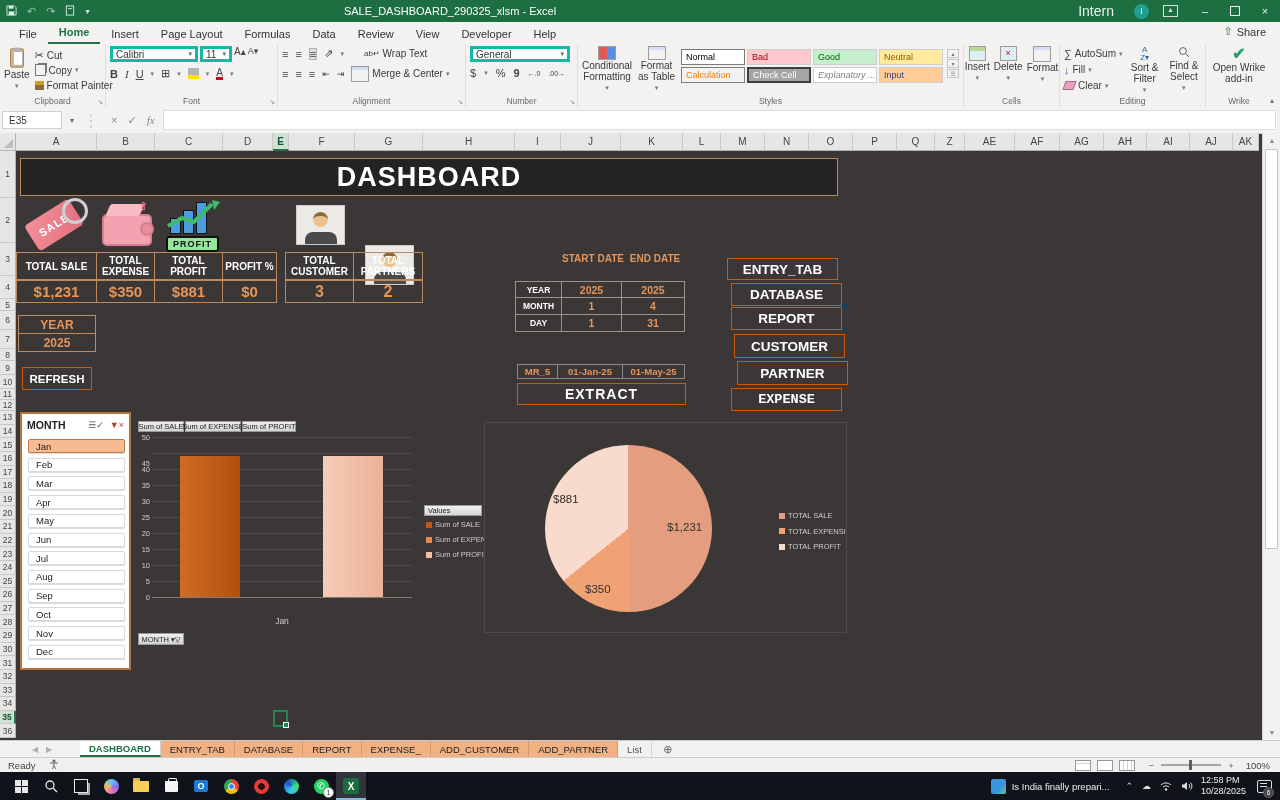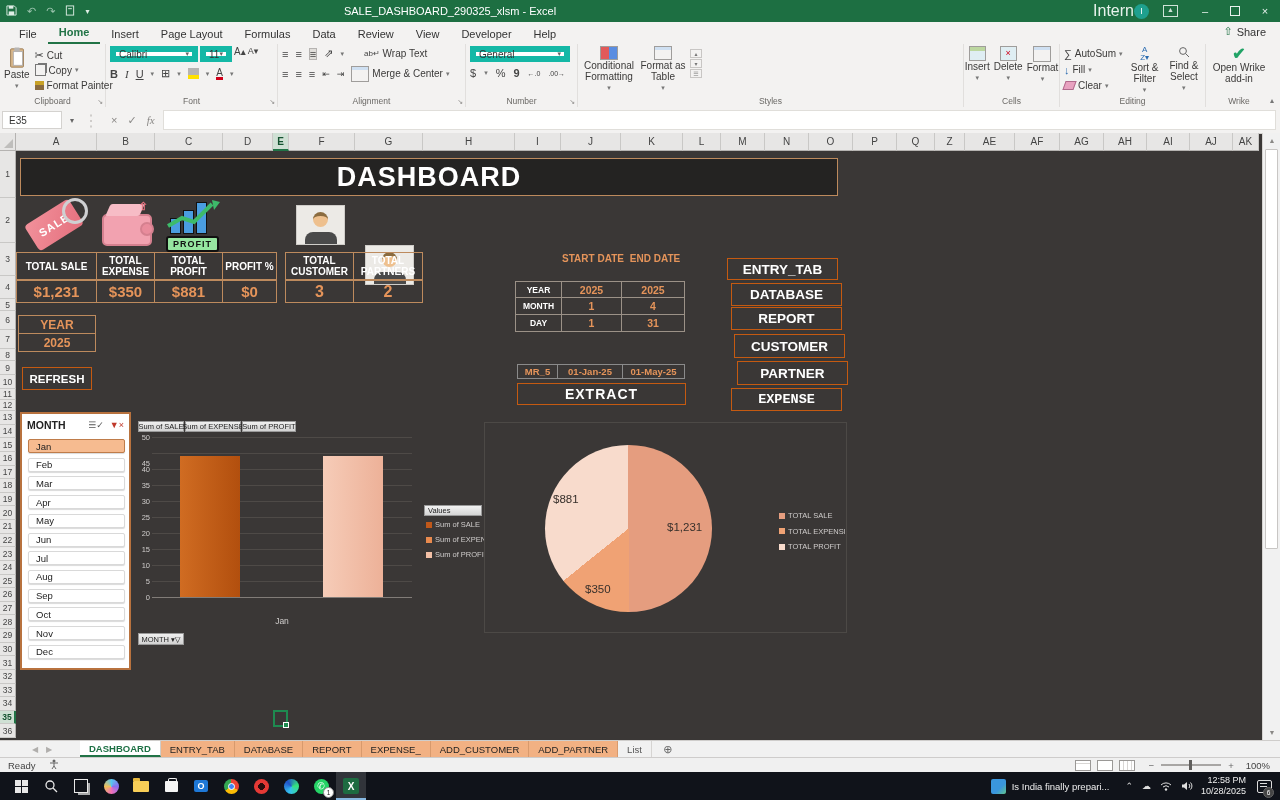--- a/index.html
+++ b/index.html
@@ -4,39 +4,39 @@
 <style>
   html,body{margin:0;padding:0;}
   body{width:1280px;height:800px;overflow:hidden;font-family:"Liberation Sans",sans-serif;background:#3a3736;position:relative;-webkit-font-smoothing:antialiased;}
   .abs{position:absolute;}
   
   #titlebar{position:absolute;top:0;left:0;width:1280px;height:22px;background:#1d6f42;color:#fff;}
   .qat{position:absolute;top:0;left:6px;height:22px;display:flex;align-items:center;gap:10px;font-size:11px;color:#dfeee6;}
   .title-center{position:absolute;top:0;left:240px;width:420px;height:22px;line-height:22px;text-align:center;font-size:11px;color:#ffffff;white-space:nowrap;}
   .search-pill{position:absolute;top:3px;left:525px;width:245px;height:16px;background:#7fae93;border-radius:2px;display:flex;align-items:center;gap:6px;padding-left:12px;font-size:10px;color:#123d26;}
   .tb-right{position:absolute;top:0;right:0;height:22px;display:flex;align-items:center;}
-  .tb-user{font-size:16px;color:#e8f2ec;margin-right:0;}
+  .tb-user{font-size:14px;color:#e8f2ec;margin-right:20px;}
   .tb-avatar{width:15px;height:15px;border-radius:50%;background:#1fa08e;color:#fff;font-size:9px;display:flex;align-items:center;justify-content:center;margin-right:14px;}
   .winbtn{width:30px;height:22px;display:flex;align-items:center;justify-content:center;color:#eaf2ee;font-size:11px;}
   .restore-sq{width:8px;height:8px;border:1px solid #eaf2ee;}
   .ribbon-opt{width:13px;height:10px;border:1px solid #cfe3d8;font-size:7px;line-height:8px;text-align:center;color:#cfe3d8;margin-right:12px;}
   
   #ribbon-tabs{position:absolute;top:22px;left:0;width:1280px;height:22px;background:#f3f2f1;display:flex;align-items:flex-end;padding-left:8px;box-sizing:border-box;}
   .rtab{font-size:11px;color:#333;padding:3px 11px 4px 11px;white-space:nowrap;}
   .rtab.active{color:#217346;font-weight:bold;border-bottom:2.5px solid #217346;}
   #share-btn{position:absolute;right:14px;top:25px;font-size:11px;color:#333;display:flex;align-items:center;gap:4px;}
   
   #ribbon-body{position:absolute;top:44px;left:0;width:1280px;height:63px;background:#f3f2f1;border-bottom:1px solid #d4d2cf;display:flex;}
   .rgroup{position:relative;height:63px;border-right:1px solid #e1dfdd;box-sizing:border-box;flex-shrink:0;}
   .glabel{position:absolute;bottom:1px;left:0;right:0;text-align:center;font-size:8.5px;color:#6a6865;}
   .launcher{position:absolute;bottom:1px;right:2px;font-size:7px;color:#8a8886;}
   .gbody{position:absolute;top:2px;left:4px;right:4px;bottom:14px;}
   .rbig{display:flex;flex-direction:column;align-items:center;font-size:10px;color:#3b3a39;line-height:11px;text-align:center;}
   .rsm{display:flex;align-items:center;gap:3px;font-size:10px;color:#3b3a39;height:15px;white-space:nowrap;}
-  .combo{background:#fff;border:6px solid #14b8a6;font-size:10px;color:#333;display:flex;align-items:center;justify-content:space-between;padding:0 3px;height:16px;box-sizing:border-box;}
+  .combo{background:#fff;border:3px solid #14b8a6;font-size:10px;color:#333;display:flex;align-items:center;justify-content:space-between;padding:0 3px;height:16px;box-sizing:border-box;}
   .glyph{font-size:11px;color:#444;}
   .chip{width:64px;height:16px;font-size:9px;display:flex;align-items:center;padding-left:4px;box-sizing:border-box;border:1px solid #d0cecc;background:#fff;color:#000;white-space:nowrap;overflow:hidden;}
   .chip-normal{background:#fff;border:1px solid #7a7a7a;}
   .chip-bad{background:#ffc7ce;color:#9c0006;}
   .chip-good{background:#c6efce;color:#006100;}
   .chip-neutral{background:#ffeb9c;color:#9c5700;}
   .chip-calc{background:#f2f2f2;color:#fa7d00;border:1px solid #7f7f7f;}
   .chip-check{background:#a5a5a5;color:#fff;border:2px solid #3f3f3f;}
   .chip-expl{background:#fff;color:#7f7f7f;font-style:italic;}
   .chip-input{background:#ffcc99;color:#3f3f76;}
@@ -122,21 +122,21 @@
   
   #taskbar{position:absolute;top:772px;left:0;width:1280px;height:28px;background:#10131a;display:flex;align-items:center;}
   .tb-ico{width:30px;height:28px;display:flex;align-items:center;justify-content:center;position:relative;flex-shrink:0;}
   .tb-ico.active{background:rgba(255,255,255,.14);box-shadow:inset 0 -2px 0 #86b7e0;}
   .win-logo{width:13px;height:13px;display:grid;grid-template-columns:6px 6px;grid-template-rows:6px 6px;gap:1px;}
   .win-logo div{background:#e8e8e8;}
   .badge{position:absolute;right:2px;bottom:2px;min-width:9px;height:9px;border-radius:50%;background:#fff;color:#222;font-size:6.5px;display:flex;align-items:center;justify-content:center;border:1px solid #888;}
   #tb-news{display:flex;align-items:center;gap:6px;color:#eee;font-size:9.5px;margin-left:auto;white-space:nowrap;}
   .news-ico{width:15px;height:15px;background:linear-gradient(135deg,#3a96dd 60%,#62c48b);border-radius:2px;}
   #tb-tray{display:flex;align-items:center;gap:9px;color:#ddd;margin:0 8px 0 16px;}
-  #tb-clock{color:#eee;font-size:9px;text-align:right;line-height:11px;margin-right:6px;}
+  #tb-clock{color:#eee;font-size:9px;text-align:left;line-height:11px;margin-right:6px;}
   #tb-notif{width:24px;height:28px;display:flex;align-items:center;justify-content:center;position:relative;margin-right:4px;}
   .excel-logo{width:16px;height:16px;background:#1d6b41;border-radius:2px;color:#fff;font-size:10px;font-weight:bold;display:flex;align-items:center;justify-content:center;}
   
   .folder{width:16px;height:11px;background:#f8ce57;border-radius:1px;position:relative;}
   .folder:before{content:"";position:absolute;top:-3px;left:0;width:7px;height:3px;background:#e8b93e;border-radius:1px 1px 0 0;}
   .circle-ico{width:15px;height:15px;border-radius:50%;}
   #sel-cell{position:absolute;left:273px;top:710px;width:15px;height:17px;border:2px solid #1e8a50;box-sizing:border-box;}
   #sel-cell:after{content:"";position:absolute;right:-3px;bottom:-3px;width:4px;height:4px;background:#1e8a50;border:1px solid #fff;}
   .avatar-ph{width:49px;height:40px;background:#eceae6;border:1px solid #cfcdc9;position:relative;overflow:hidden;box-sizing:border-box;}
   .avatar-ph .head{position:absolute;left:16px;top:6px;width:15px;height:15px;border-radius:50%;background:#eec08e;border-top:4px solid #8a6b3f;box-sizing:border-box;}
@@ -315,20 +315,30 @@
         <div class="rbig" style="width:54px;">
           <span style="width:16px;height:14px;background:linear-gradient(90deg,#e15a5a 50%,#5a8de1 50%);border:1px solid #9f9d9b;"></span>
           <span>Conditional Formatting</span>
             <span style="font-size:7px;color:#777;">▾</span>
         </div>
         <div class="rbig" style="width:46px;">
           <span class="mini-grid"></span>
           <span>Format as Table</span>
             <span style="font-size:7px;color:#777;">▾</span>
         </div>
+        <div id="style-gallery" style="display:grid;grid-template-columns:repeat(4,64px);grid-auto-rows:16px;gap:2px;padding-top:3px;">
+            <div class="chip chip-normal">Normal</div>
+            <div class="chip chip-bad">Bad</div>
+            <div class="chip chip-good">Good</div>
+            <div class="chip chip-neutral">Neutral</div>
+            <div class="chip chip-calc">Calculation</div>
+            <div class="chip chip-check">Check Cell</div>
+            <div class="chip chip-expl">Explanatory ...</div>
+            <div class="chip chip-input">Input</div>
+          </div>
         <div style="display:flex;flex-direction:column;gap:1px;padding-top:3px;">
           <span style="font-size:6px;color:#777;border:1px solid #c8c6c4;width:10px;text-align:center;">▴</span>
           <span style="font-size:6px;color:#777;border:1px solid #c8c6c4;width:10px;text-align:center;">▾</span>
           <span style="font-size:6px;color:#777;border:1px solid #c8c6c4;width:10px;text-align:center;">☰</span>
         </div>
       </div>
       <div class="glabel">Styles</div>
     </div>
 
     <div class="rgroup" style="width:96px;">

